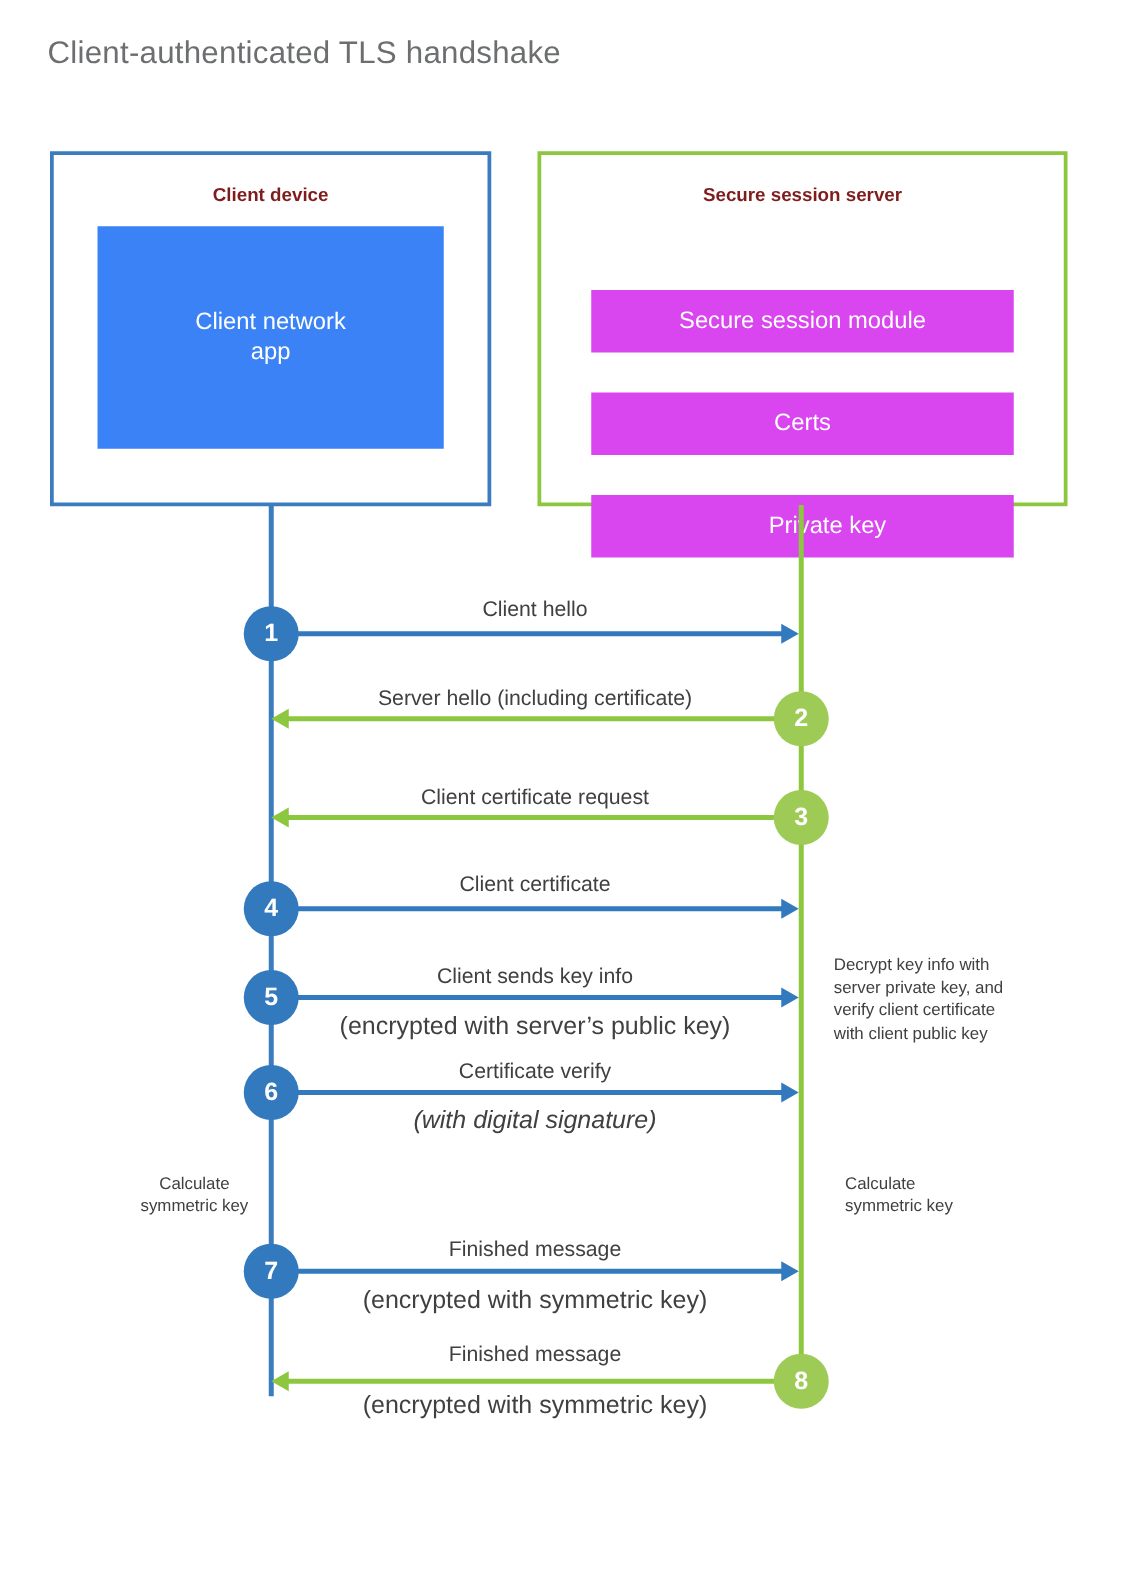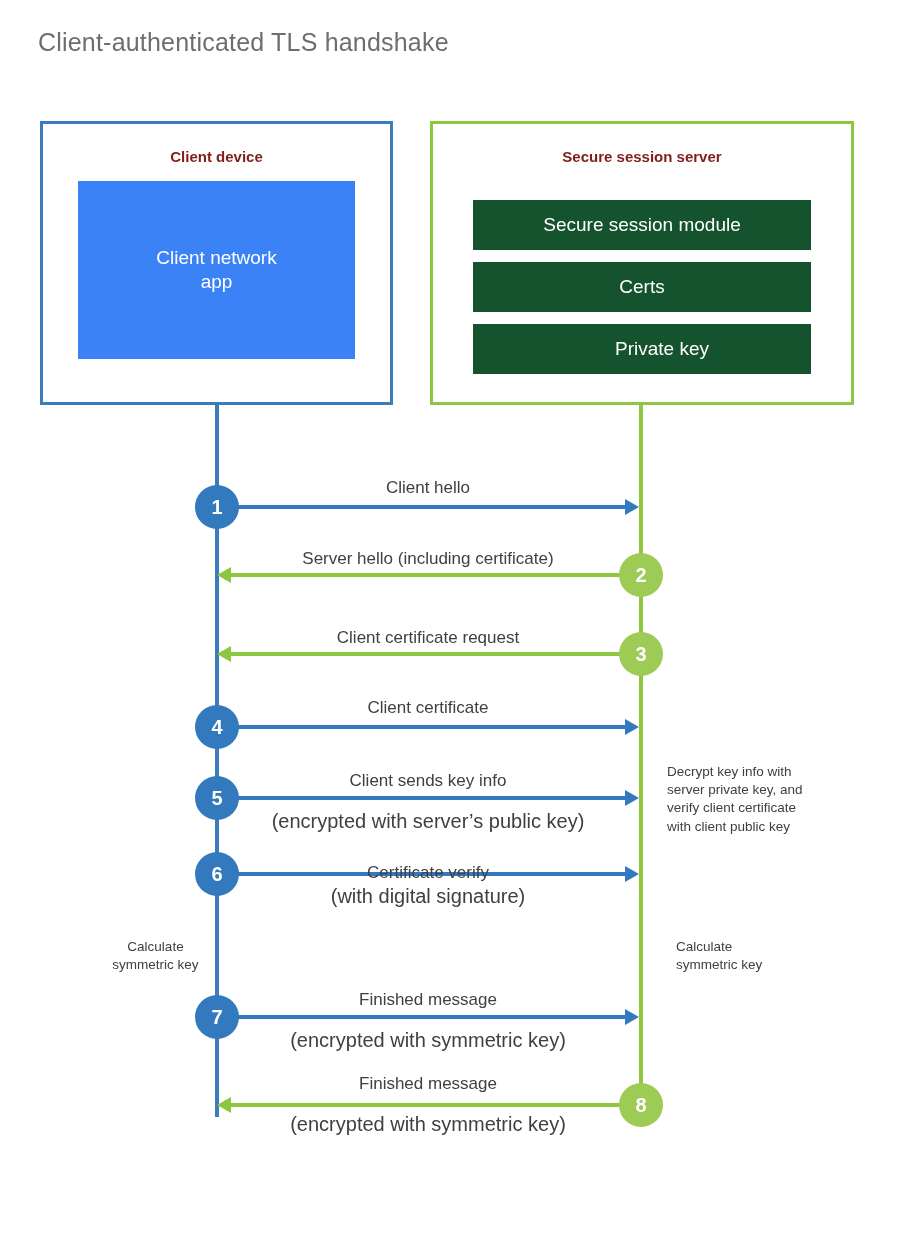--- a/index.html
+++ b/index.html
@@ -86,28 +86,29 @@
   }
 
   .server-modules {
     position: absolute;
     left: 40px;
     top: 76px;
     width: 338px;
   }
   .server-bar {
     height: 50px;
-    background: #14532d;
+    background: #d946ef;
     display: flex;
     align-items: center;
     justify-content: center;
     color: #ffffff;
     font-size: 19px;
     margin-bottom: 12px;
     box-sizing: border-box;
+    margin-top: 32px;
   }
   .server-bar:last-child { margin-bottom: 0; padding-left: 40px; }
 
   
   .lifeline {
     position: absolute;
     width: 4px;
   }
   .lifeline.client-line {
     left: 215px;
@@ -245,25 +246,25 @@
     </div>
   <div class="step-circle blue" style="left:195px; top:705px;">4</div>
 
   <div class="msg-label" style="left:217px; top:771px; width:422px;">Client sends key info</div>
   <div class="msg-arrow blue to-right" style="left:217px; top:796px; width:409px;">
       <span class="head"></span>
     </div>
   <div class="msg-sublabel" style="left:217px; top:810px; width:422px;">(encrypted with server’s public key)</div>
   <div class="step-circle blue" style="left:195px; top:776px;">5</div>
 
-  <div class="msg-label" style="left:217px; top:847px; width:422px;margin-top:16px;">Certificate verify</div>
+  <div class="msg-label" style="left:217px; top:847px; width:422px;">Certificate verify</div>
   <div class="msg-arrow blue to-right" style="left:217px; top:872px; width:409px;">
       <span class="head"></span>
     </div>
-  <div class="msg-sublabel" style="left:217px; top:885px; width:422px;">(with digital signature)</div>
+  <div class="msg-sublabel" style="left:217px; top:885px; width:422px;font-style:italic;">(with digital signature)</div>
   <div class="step-circle blue" style="left:195px; top:852px;">6</div>
 
   <div class="msg-label" style="left:217px; top:990px; width:422px;">Finished message</div>
   <div class="msg-arrow blue to-right" style="left:217px; top:1015px; width:409px;">
       <span class="head"></span>
     </div>
   <div class="msg-sublabel" style="left:217px; top:1029px; width:422px;">(encrypted with symmetric key)</div>
   <div class="step-circle blue" style="left:195px; top:995px;">7</div>
 
   <div class="msg-label" style="left:217px; top:1074px; width:422px;">Finished message</div>

